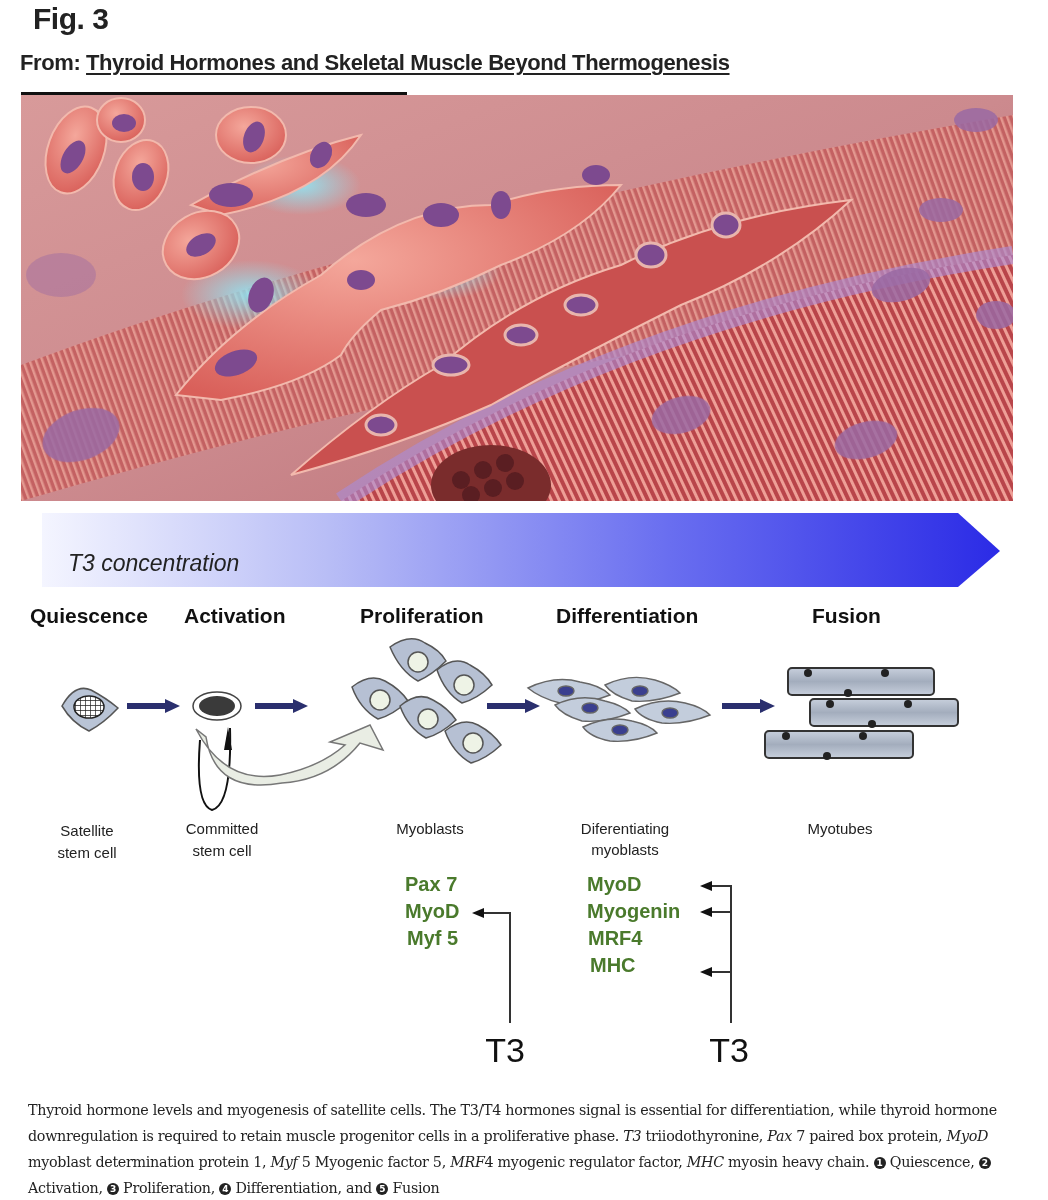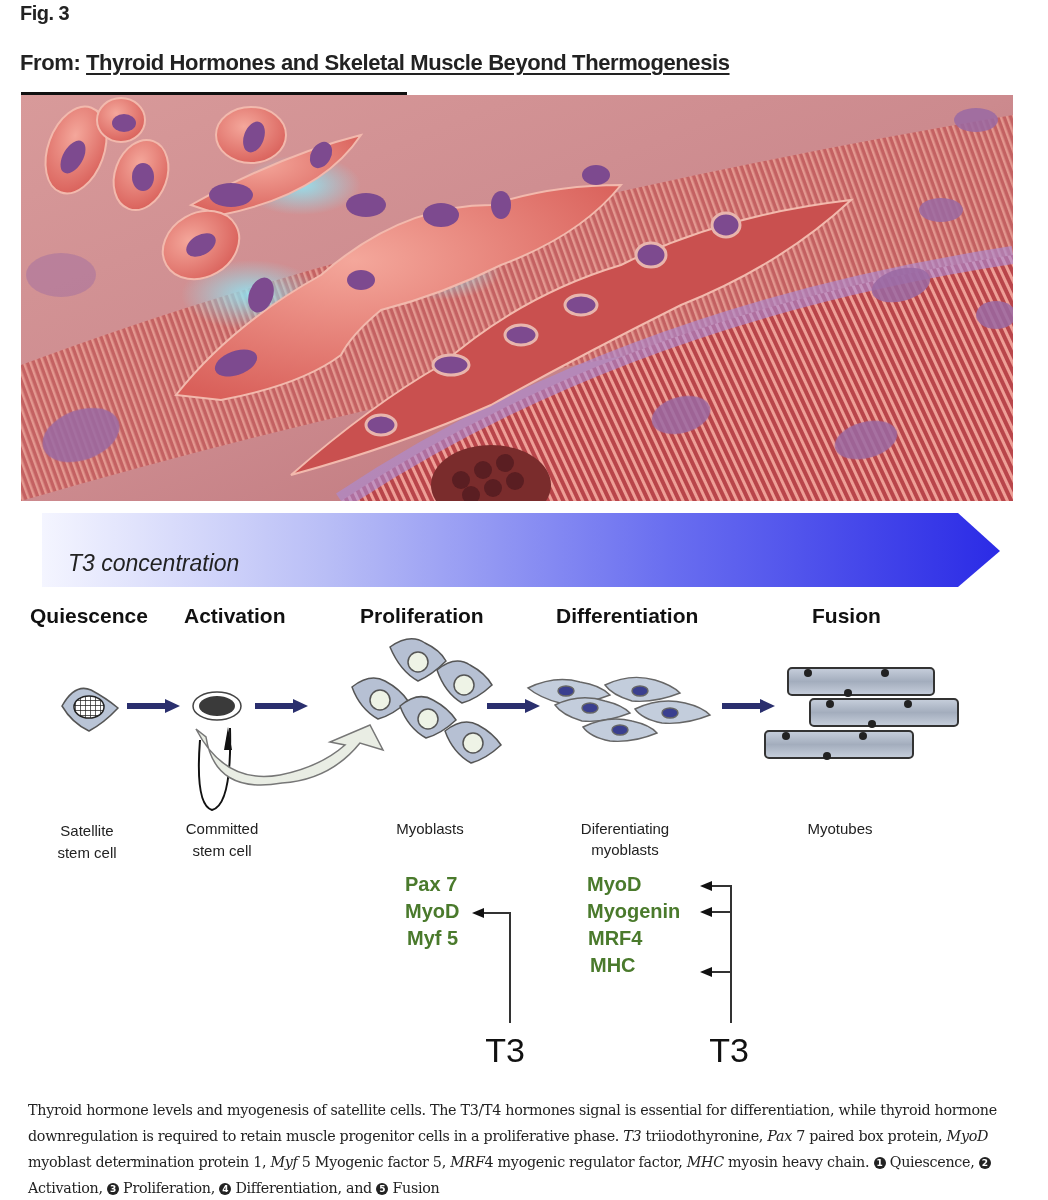--- a/index.html
+++ b/index.html
@@ -1,17 +1,17 @@
 <!DOCTYPE html>
 <html><head>
   <meta charset="utf-8">
   <style>
     html, body { margin: 0; padding: 0; background: #ffffff; }
     body { width: 1048px; height: 1200px; position: relative; overflow: hidden; font-family: "DejaVu Sans", sans-serif; color: #222; }
-    .fig-label { position: absolute; left: 20px; top: 2px; font-family: "Liberation Sans", sans-serif; font-weight: bold; font-size: 20px; color: #222; letter-spacing: -0.5px; }
+    .fig-label { position: absolute; left: 33px; top: 2px; font-family: "Liberation Sans", sans-serif; font-weight: bold; font-size: 30px; color: #222; letter-spacing: -0.5px; }
     .from-line { position: absolute; left: 20px; top: 50px; font-family: "Liberation Sans", sans-serif; font-weight: bold; font-size: 22px; color: #222; letter-spacing: -0.4px; }
     .from-line a { color: #222; text-underline-offset: 3px; }
     .top-rule { position: absolute; left: 21px; top: 92px; width: 386px; height: 3px; background: #111; }
     .illus { position: absolute; left: 21px; top: 95px; width: 992px; height: 406px; overflow: hidden; }
     .illus svg { display: block; }
     .diagram { position: absolute; left: 0; top: 505px; width: 1048px; height: 590px; }
     .caption { position: absolute; left: 28px; top: 1097px; width: 1000px; font-family: "DejaVu Serif", serif; font-size: 14.3px; line-height: 26px; color: #222; letter-spacing: -0.3px; }
     .caption i { font-style: italic; }
     .circ { display: inline-block; width: 12px; height: 12px; border-radius: 50%; background: #222; color: #fff; font-size: 9px; line-height: 12px; text-align: center; font-family: "DejaVu Sans", sans-serif; font-weight: bold; vertical-align: 1px; }
     .stage { font-family: "Liberation Sans", sans-serif; font-weight: bold; font-size: 21px; fill: #111; }

